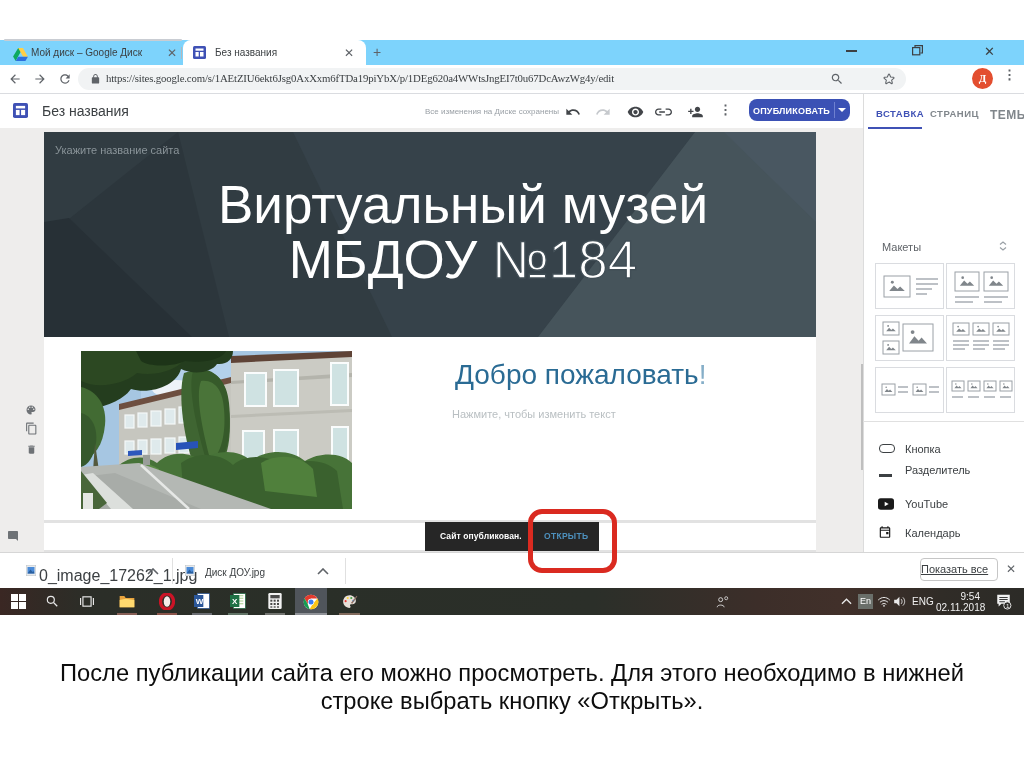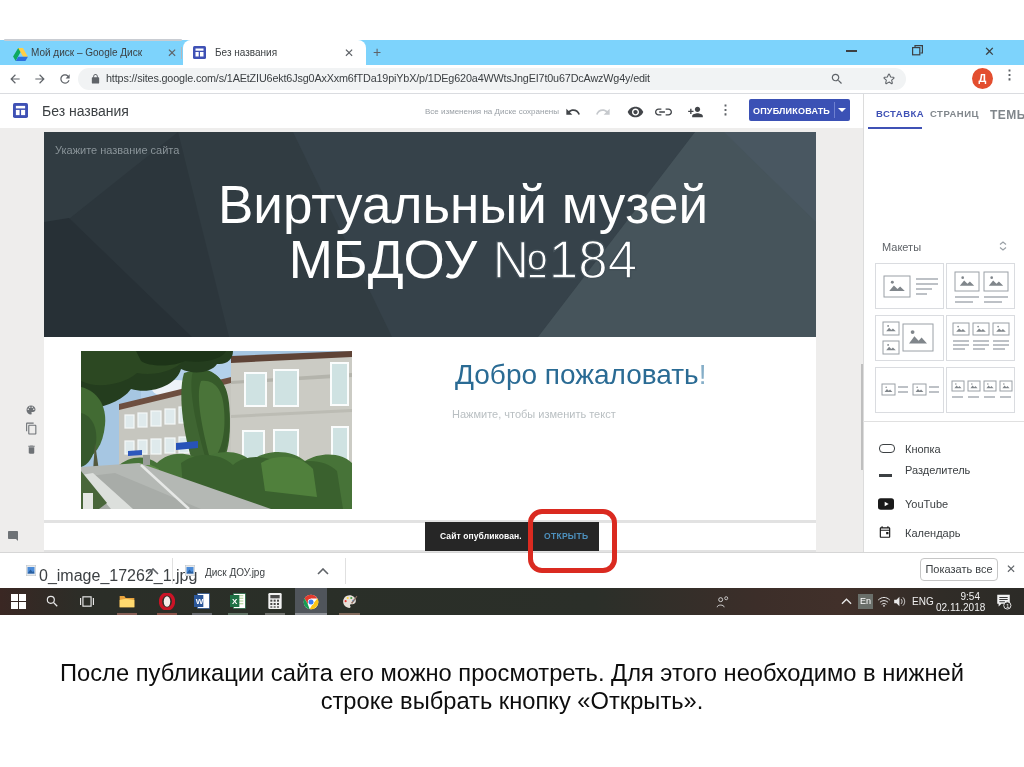--- a/index.html
+++ b/index.html
@@ -35,21 +35,21 @@
   <div class="abs" style="left:373px;top:4px;font-size:14px;color:#5f6368;">+</div>
 
   <div class="abs" style="left:846px;top:10px;width:11px;height:1.5px;background:#3c4043;"></div>
   <svg class="abs" style="left:912px;top:5px;" width="11" height="11" viewBox="0 0 11 11">
       <rect x="0.6" y="2.6" width="7.2" height="7.2" fill="none" stroke="#3c4043" stroke-width="1.2"></rect>
       <path d="M3 2.6 L3 0.6 L10.4 0.6 L10.4 8 L8.4 8" fill="none" stroke="#3c4043" stroke-width="1.2"></path>
     </svg>
   <div class="abs" style="left:984px;top:4px;font-size:13px;color:#3c4043;">✕</div>
 </div>
 
-<div class="abs" style="left:0px;top:65px;width:1024px;height:28px;background:#fff;border-bottom:1px solid #dadce0;">
+<div class="abs" style="left:0px;top:65px;width:1024px;height:28px;background:#fff;border-bottom:1px solid #dadce0;font-family:Liberation Serif, serif;">
   <svg class="abs" style="left:8px;top:7px;" width="14" height="14" viewBox="0 0 24 24">
       <path d="M20 11H7.8l5.6-5.6L12 4l-8 8 8 8 1.4-1.4L7.8 13H20v-2z" fill="#5f6368"></path>
     </svg>
   <svg class="abs" style="left:33px;top:7px;" width="14" height="14" viewBox="0 0 24 24">
       <path d="M4 13h12.2l-5.6 5.6L12 20l8-8-8-8-1.4 1.4L16.2 11H4v2z" fill="#5f6368"></path>
     </svg>
   <svg class="abs" style="left:58px;top:7px;" width="14" height="14" viewBox="0 0 24 24">
       <path d="M17.65 6.35C16.2 4.9 14.21 4 12 4c-4.42 0-7.99 3.58-7.99 8s3.57 8 7.99 8c3.73 0 6.84-2.55 7.73-6h-2.08c-.82 2.33-3.04 4-5.65 4-3.31 0-6-2.69-6-6s2.69-6 6-6c1.66 0 3.14.69 4.22 1.78L13 11h7V4l-2.35 2.35z" fill="#5f6368"></path>
     </svg>
   <div class="abs" style="left:78px;top:3px;width:828px;height:22px;background:#f1f3f4;border-radius:11px;"></div>
@@ -85,21 +85,21 @@
   <svg class="abs" style="left:627px;top:11px;" width="17" height="14" viewBox="0 0 24 18">
       <path d="M12 1.5C7 1.5 2.73 4.61 1 9c1.73 4.39 6 7.5 11 7.5s9.27-3.11 11-7.5c-1.73-4.39-6-7.5-11-7.5zM12 14c-2.76 0-5-2.24-5-5s2.24-5 5-5 5 2.24 5 5-2.24 5-5 5zm0-8c-1.66 0-3 1.34-3 3s1.34 3 3 3 3-1.34 3-3-1.34-3-3-3z" fill="#424549"></path>
     </svg>
   <svg class="abs" style="left:655px;top:11px;" width="17" height="14" viewBox="0 0 24 16">
       <path d="M1.9 8c0-1.71 1.39-3.1 3.1-3.1h4V3H5C2.24 3 0 5.24 0 8s2.24 5 5 5h4v-1.9H5c-1.71 0-3.1-1.39-3.1-3.1zM6 9h8V7H6v2zm13-6h-4v1.9h4c1.71 0 3.1 1.39 3.1 3.1s-1.39 3.1-3.1 3.1h-4V13h4c2.76 0 5-2.24 5-5s-2.24-5-5-5z" fill="#424549" transform="translate(0,0)"></path>
     </svg>
   <svg class="abs" style="left:687px;top:10px;" width="17" height="16" viewBox="0 0 24 24">
       <path d="M15 12c2.21 0 4-1.79 4-4s-1.79-4-4-4-4 1.79-4 4 1.79 4 4 4zm-9-2V7H4v3H1v2h3v3h2v-3h3v-2H6zm9 4c-2.67 0-8 1.34-8 4v2h16v-2c0-2.66-5.33-4-8-4z" fill="#424549"></path>
     </svg>
   <div class="abs" style="left:719px;top:8px;font-size:13px;color:#5f6368;font-weight:bold;">⋮</div>
-  <div class="abs" style="left:749px;top:5px;width:101px;height:22px;background:#3b51b5;border-radius:2px;">
+  <div class="abs" style="left:749px;top:5px;width:101px;height:22px;background:#3b51b5;border-radius:8px;">
     <div class="abs" style="left:0;top:7px;width:85px;text-align:center;font-size:9px;font-weight:bold;color:#fff;letter-spacing:.2px;">ОПУБЛИКОВАТЬ</div>
     <div class="abs" style="left:85px;top:3px;width:1px;height:16px;background:#6e80cf;"></div>
     <div class="abs" style="left:89px;top:9px;width:0px;height:0px;border-left:4px solid transparent;border-right:4px solid transparent;border-top:4px solid #fff;"></div>
   </div>
 </div>
 
 <div class="abs" style="left:0px;top:128px;width:863px;height:424px;background:#eeedec;"></div>
 
 <div class="abs" style="left:861px;top:364px;width:3px;height:106px;background:#bfbfbf;"></div>
 
@@ -356,21 +356,21 @@
   <svg class="abs" style="left:185px;top:12px;" width="10" height="11" viewBox="0 0 20 22">
       <rect x="0" y="0" width="20" height="22" rx="2" fill="#e8eaed" stroke="#9aa0a6"></rect>
       <rect x="3" y="4" width="14" height="13" fill="#4b8bd8"></rect>
       <polygon points="3,17 9,9 13,14 15,12 17,17" fill="#2a5f9e"></polygon>
     </svg>
   <div class="abs" style="left:205px;top:14px;font-size:10px;color:#3c4043;">Диск ДОУ.jpg</div>
   <svg class="abs" style="left:317px;top:15px;" width="12" height="7" viewBox="0 0 12 7">
       <path d="M1 6 L6 1 L11 6" stroke="#5f6368" stroke-width="1.6" fill="none"></path>
     </svg>
   <div class="abs" style="left:345px;top:5px;width:1px;height:26px;background:#e0e0e0;"></div>
-  <div class="abs" style="left:920px;top:5px;width:78px;height:23px;border:1px solid #c6c6c6;border-radius:4px;box-sizing:border-box;text-align:center;font-size:11px;color:#3c4043;line-height:21px;">Показать все</div>
+  <div class="abs" style="left:920px;top:5px;width:78px;height:23px;border:1px solid #c6c6c6;border-radius:4px;box-sizing:border-box;font-size:11px;color:#3c4043;line-height:21px;text-decoration:underline;">Показать все</div>
   <div class="abs" style="left:1006px;top:9px;font-size:12px;color:#5f6368;">✕</div>
 </div>
 
 <div class="abs" style="left:0px;top:588px;width:1024px;height:27px;background:linear-gradient(90deg,#3a2723 0%,#322a25 4%,#2b2e28 9%,#2a2f28 30%,#2b2f29 58%,#3c2e29 74%,#41302a 82%,#302c27 92%,#2c2b27 100%);">
 
   <svg class="abs" style="left:11px;top:6px;" width="15" height="15" viewBox="0 0 15 15">
     <rect x="0" y="0" width="7" height="7" fill="#fff"></rect>
       <rect x="8" y="0" width="7" height="7" fill="#fff"></rect>
     <rect x="0" y="8" width="7" height="7" fill="#fff"></rect>
       <rect x="8" y="8" width="7" height="7" fill="#fff"></rect>

